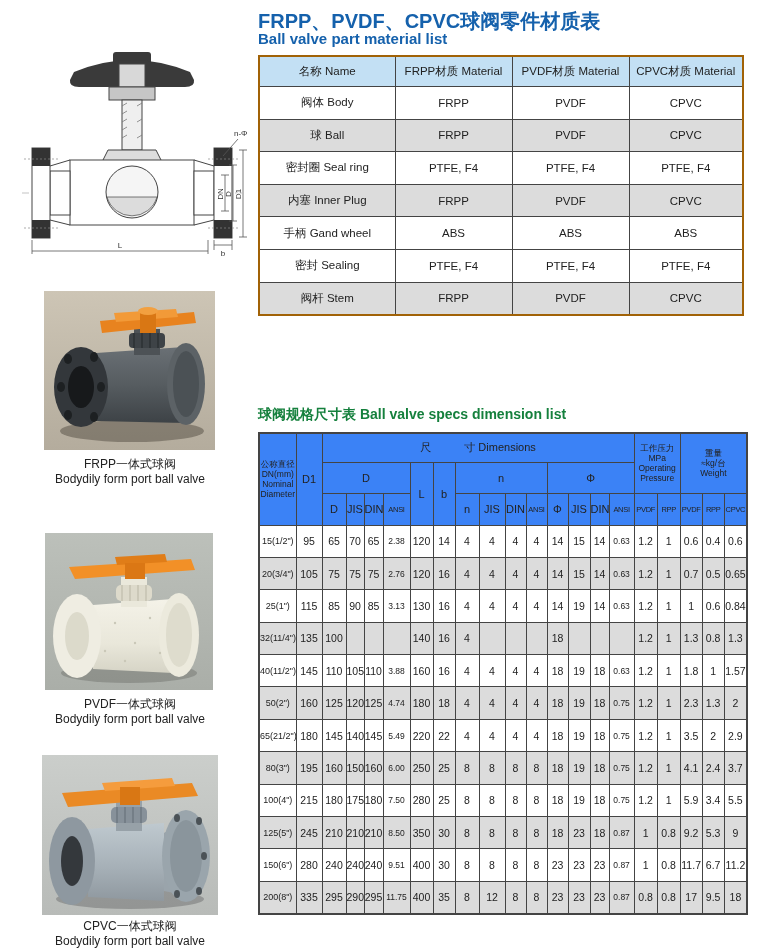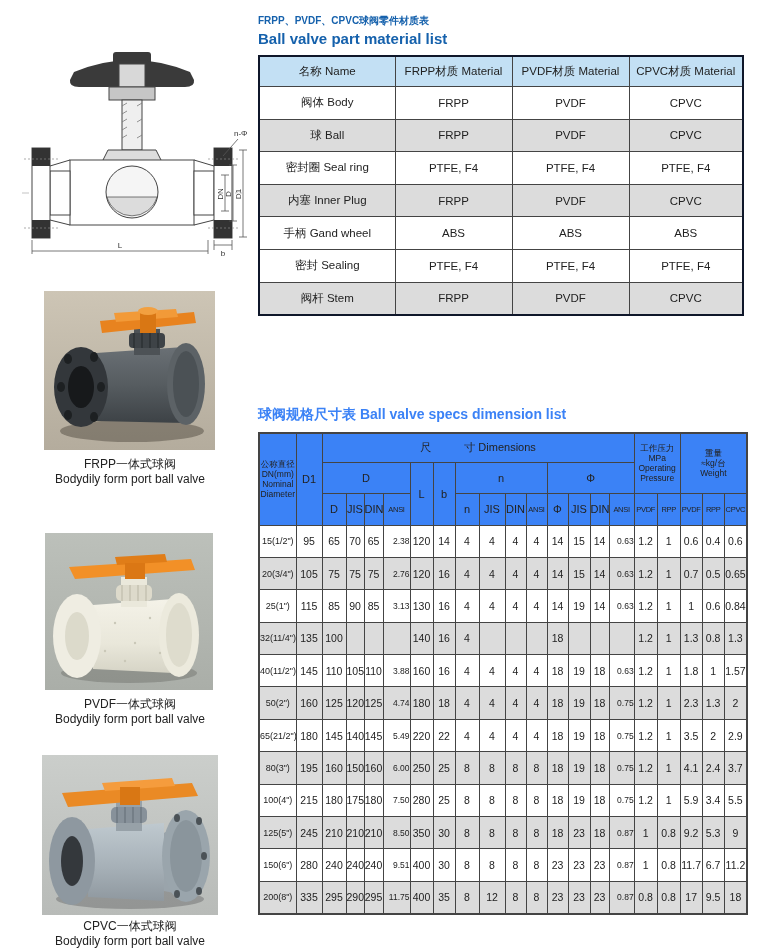--- a/index.html
+++ b/index.html
@@ -1,40 +1,40 @@
 <!DOCTYPE html>
 <html><head>
 <meta charset="utf-8">
 <style>
   html,body{margin:0;padding:0;background:#fff;}
   .page{position:relative;width:768px;height:949px;background:#ffffff;
         font-family:"Liberation Sans","DejaVu Sans",sans-serif;color:#222;overflow:hidden;}
   
   .title-block{position:absolute;left:258px;top:12px;width:492px;}
-  .title-zh{font-size:10px;font-weight:bold;color:#1561ac;line-height:18px;}
+  .title-zh{font-size:20px;font-weight:bold;color:#1561ac;line-height:18px;}
   .title-en{font-size:15px;font-weight:bold;color:#1561ac;line-height:17px;}
-  .specs-title{position:absolute;left:258px;top:406px;width:500px;font-size:14px;font-weight:bold;color:#3b82f6;}
+  .specs-title{position:absolute;left:258px;top:406px;width:500px;font-size:14px;font-weight:bold;color:#15803d;}
   
   table{border-collapse:collapse;table-layout:fixed;}
-  .material-table{position:absolute;left:258px;top:55px;width:484px;border:2px solid #0f172a;}
+  .material-table{position:absolute;left:258px;top:55px;width:484px;border:2px solid #a16207;}
   .material-table th,.material-table td{border:1px solid #444;text-align:center;vertical-align:middle;
         font-size:11.5px;font-weight:normal;height:31.6px;padding:0 2px;overflow:hidden;}
   .material-table thead th{background:#c3e0f4;height:29px;}
   tr.shade td{background:#dcdcdc;}
   
   .specs-table{position:absolute;left:258px;top:432px;width:488px;border:2px solid #444;}
   .specs-table th,.specs-table td{border:1px solid #444;text-align:center;vertical-align:middle;
         padding:0;overflow:hidden;font-weight:normal;}
   .specs-table thead th{background:#3b82f6;font-size:11px;}
   .specs-table th.small{font-size:8.5px;white-space:pre-line;line-height:10px;text-align:center;}
   .specs-table th.tiny{font-size:7.5px;letter-spacing:-0.3px;}
   .specs-table tr.h1r{height:29px;} .specs-table tr.h2r{height:31px;} .specs-table tr.h3r{height:32px;}
   .specs-table td{font-size:10.5px;height:31.4px;}
   .specs-table td.dn{font-size:9px;}
-  .specs-table td.ansi{font-size:8.5px;text-align:right;}
+  .specs-table td.ansi{font-size:8.5px;}
   
   .note{position:absolute;left:258px;top:908px;width:500px;font-size:11.5px;line-height:14px;color:#333;}
   
   .drawing{position:absolute;left:12px;top:42px;}
   .photo{position:absolute;}
   .photo svg{display:block;}
   .caption{position:absolute;left:12px;width:236px;text-align:center;font-size:12px;line-height:15px;color:#222;}
   .dim-label{font-size:8px;fill:#333;}
   .dline{stroke:#555;stroke-width:0.8;}
   .oline{stroke:#444;stroke-width:1;fill:none;}

